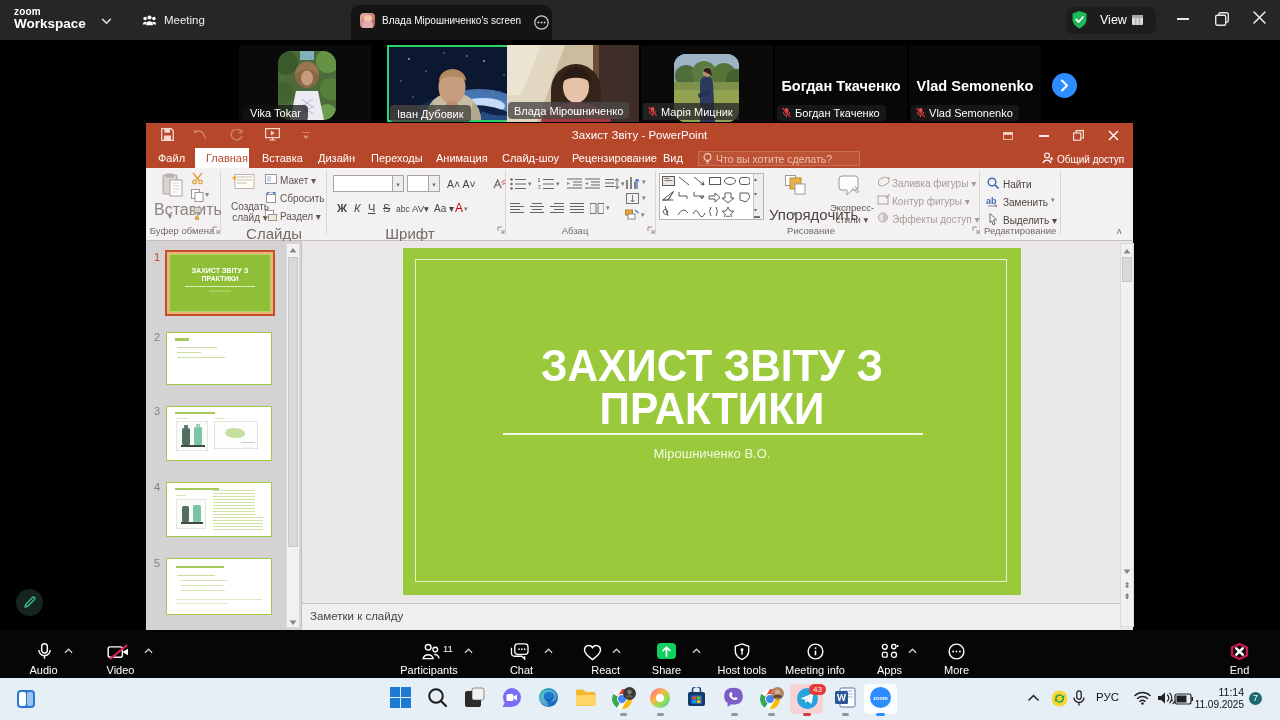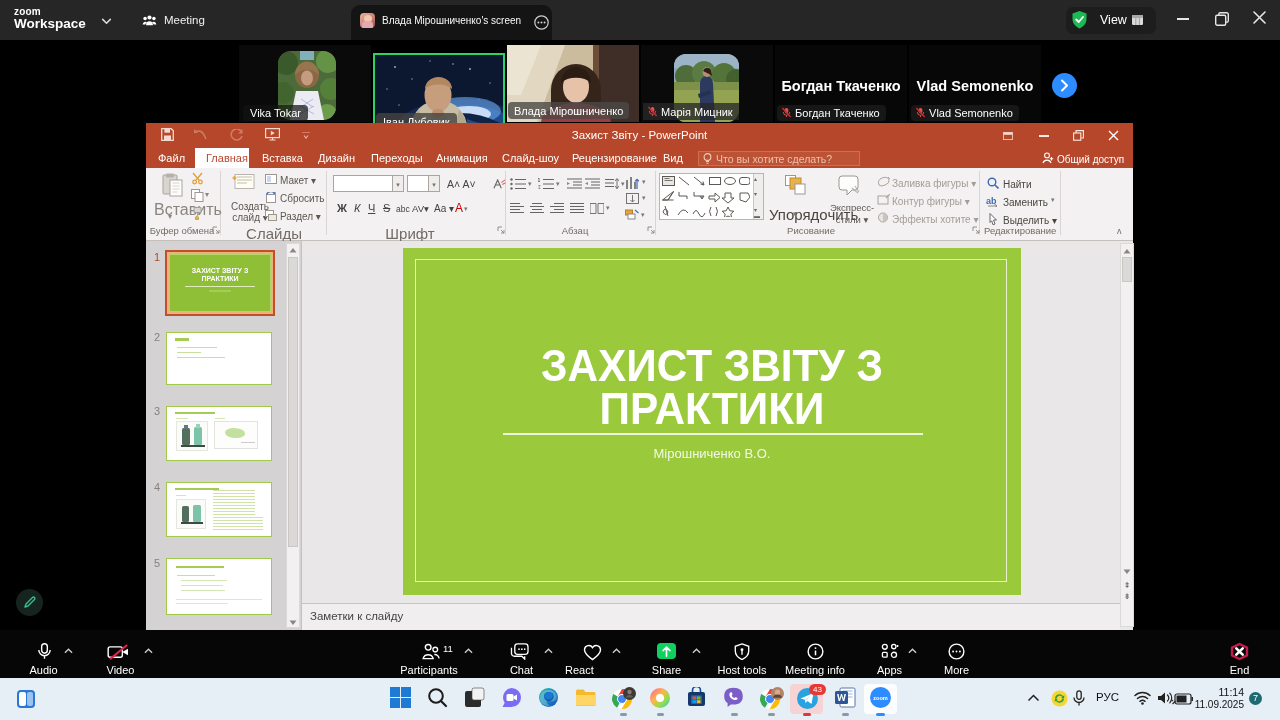--- a/index.html
+++ b/index.html
@@ -81,21 +81,21 @@
       <path d="M12 69 L18 40 h22 L46 69 Z" fill="#eceaf2"></path>
       <path d="M23 48 l12 8 M22 55 l14 8 M35 48 l-12 8 M36 55 l-14 8" stroke="#aab6d4" stroke-width="0.9"></path>
       <ellipse cx="29" cy="24" rx="12" ry="13" fill="#8a6844"></ellipse>
       <ellipse cx="29" cy="27" rx="6" ry="7.5" fill="#c59c80"></ellipse>
       <path d="M17 24 a12 13.5 0 0 1 24 0 a17 18 0 0 0 -24 0" fill="#97764f"></path>
     </g>
   </svg>
   <div class="abs" style="left:4px;top:60px;background:rgba(20,20,20,.72);border-radius:4px;padding:2px 7px;color:#fff;font-size:11px;">Vika Tokar</div>
 </div>
 
-<div class="abs" style="left:373px;top:45px;width:132px;height:77px;border:2px solid #2ad565;margin-top:8px;">
+<div class="abs" style="left:387px;top:45px;width:132px;height:77px;border:2px solid #2ad565;">
   <svg width="128" height="73" viewBox="0 0 128 73" style="display:block">
     <rect width="128" height="73" fill="#0c1830"></rect>
     <circle cx="20" cy="12" r="0.9" fill="#9fb6d8"></circle>
       <circle cx="55" cy="6" r="0.7" fill="#8aa5cc"></circle>
       <circle cx="95" cy="14" r="0.9" fill="#9fb6d8"></circle>
       <circle cx="115" cy="28" r="0.7" fill="#8aa5cc"></circle>
       <circle cx="12" cy="34" r="0.7" fill="#8aa5cc"></circle>
       <circle cx="37" cy="24" r="0.7" fill="#93abd0"></circle>
       <circle cx="78" cy="9" r="0.8" fill="#9fb6d8"></circle>
       <circle cx="104" cy="45" r="0.7" fill="#8aa5cc"></circle>
@@ -459,21 +459,21 @@
     <div class="abs" style="left:746px;top:10px;color:#a29d98;font-size:10px;">Заливка фигуры ▾</div>
     <svg class="abs" style="left:731px;top:26px" width="13" height="11" viewBox="0 0 13 11">
         <rect x="1" y="2" width="10" height="8" fill="none" stroke="#a9a49f"></rect>
         <path d="M9 4 l4 -4" stroke="#a9a49f" stroke-width="1.2"></path>
       </svg>
     <div class="abs" style="left:746px;top:28px;color:#a29d98;font-size:10px;">Контур фигуры ▾</div>
     <svg class="abs" style="left:731px;top:44px" width="13" height="11" viewBox="0 0 13 11">
         <circle cx="6" cy="5.5" r="4.5" fill="#e8e5e2" stroke="#a9a49f"></circle>
         <path d="M6 1 a4.5 4.5 0 0 1 0 9" fill="#c9c4bf"></path>
       </svg>
-    <div class="abs" style="left:746px;top:46px;color:#a29d98;font-size:10px;">Эффекты хотите ▾</div>
+    <div class="abs" style="left:746px;top:46px;color:#a29d98;font-size:10px;">Эффекты доступ ▾</div>
 
     <svg class="abs" style="left:841px;top:9px" width="12" height="12" viewBox="0 0 12 12">
         <circle cx="5" cy="5" r="3.8" fill="none" stroke="#3e6bb4" stroke-width="1.4"></circle>
         <path d="M8 8 l3.5 3.5" stroke="#3e6bb4" stroke-width="1.6"></path>
       </svg>
     <div class="abs" style="left:857px;top:11px;color:#4a463f;font-size:10px;">Найти</div>
     <svg class="abs" style="left:840px;top:27px" width="14" height="12" viewBox="0 0 14 12">
         <text x="0" y="9" font-size="9" fill="#3e6bb4" font-weight="bold">ab</text>
         <path d="M2 11 h9 m-3 -2.5 l3 2.5 l-3 2.5" stroke="#888" stroke-width="1" fill="none"></path>
       </svg>
@@ -621,21 +621,21 @@
   <svg class="abs" style="left:544px;top:18px" width="9" height="6" viewBox="0 0 10 6">
       <path d="M1 5 L5 1 L9 5" stroke="#ccc" stroke-width="1.5" fill="none"></path>
     </svg>
   <div class="abs" style="left:494px;top:34px;width:55px;text-align:center;">Chat</div>
   <svg class="abs" style="left:583px;top:14px" width="19" height="17" viewBox="0 0 20 18">
       <path d="M10 16.5 C4.5 12.5 1.5 9.5 1.5 6 a4.6 4.6 0 0 1 8.5 -2.2 A4.6 4.6 0 0 1 18.5 6 c0 3.5 -3 6.5 -8.5 10.5 z" fill="none" stroke="#fff" stroke-width="1.5"></path>
     </svg>
   <svg class="abs" style="left:612px;top:18px" width="9" height="6" viewBox="0 0 10 6">
       <path d="M1 5 L5 1 L9 5" stroke="#ccc" stroke-width="1.5" fill="none"></path>
     </svg>
-  <div class="abs" style="left:565px;top:34px;width:55px;text-align:left;">React</div>
+  <div class="abs" style="left:565px;top:34px;width:55px;text-align:right;">React</div>
   <div class="abs" style="left:657px;top:13px;width:19px;height:16px;border-radius:4px;background:#10d05e;"></div>
   <svg class="abs" style="left:661px;top:15px" width="11" height="12" viewBox="0 0 12 14">
       <path d="M6 13 V3 M2 6.5 L6 2.5 L10 6.5" stroke="#fff" stroke-width="1.9" fill="none" stroke-linecap="round" stroke-linejoin="round"></path>
     </svg>
   <svg class="abs" style="left:692px;top:18px" width="9" height="6" viewBox="0 0 10 6">
       <path d="M1 5 L5 1 L9 5" stroke="#ccc" stroke-width="1.5" fill="none"></path>
     </svg>
   <div class="abs" style="left:639px;top:34px;width:55px;text-align:center;">Share</div>
   <svg class="abs" style="left:734px;top:13px" width="16" height="17" viewBox="0 0 17 19">
       <path d="M8.5 1 L16 3.7 V9 c0 4.5 -3.2 7.6 -7.5 9.5 C4.2 16.6 1 13.5 1 9 V3.7 Z" fill="none" stroke="#fff" stroke-width="1.5"></path>

